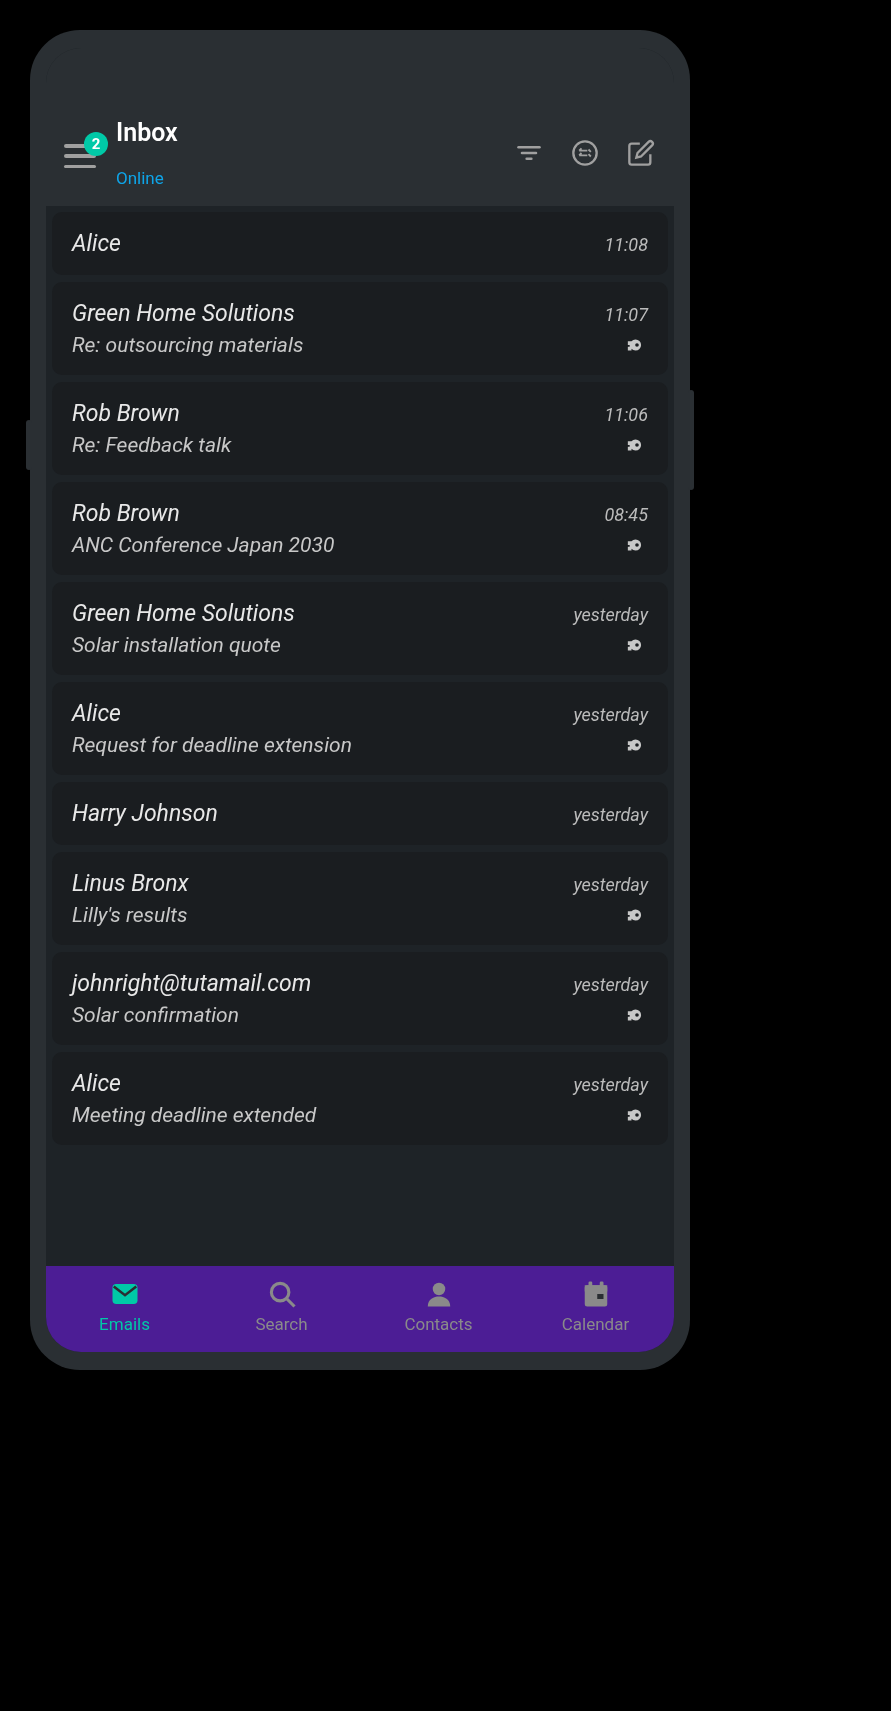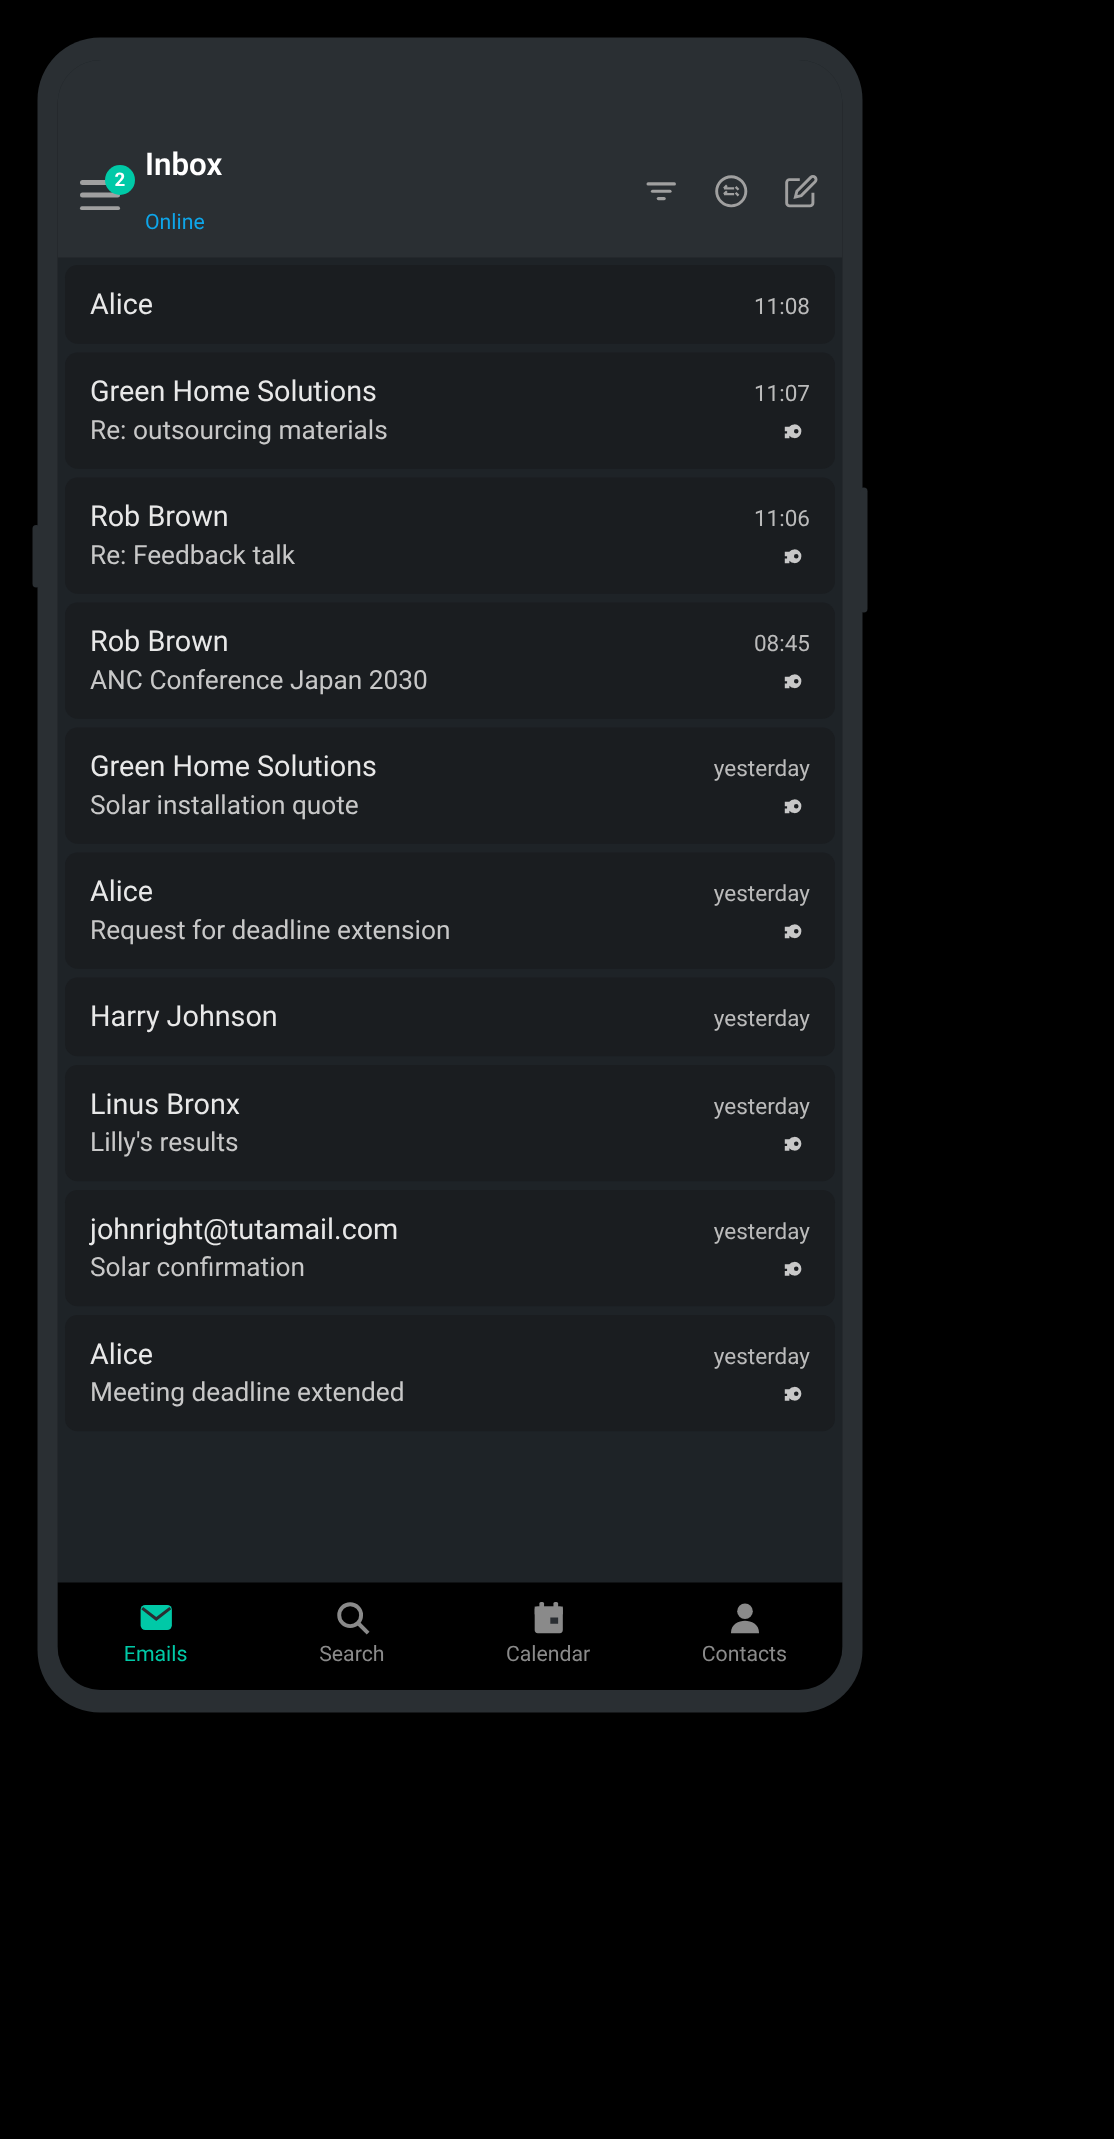--- a/index.html
+++ b/index.html
@@ -141,20 +141,21 @@
     }
 
     .email-item {
       background: #1a1d20;
       border-radius: 10px;
       padding: 18px 20px;
       display: flex;
       flex-direction: column;
       gap: 6px;
       cursor: pointer;
+      font-style: italic;
     }
 
     .email-row-top {
       display: flex;
       justify-content: space-between;
       align-items: baseline;
     }
 
     .email-sender {
       color: #e8e8e8;
@@ -187,21 +188,21 @@
       width: 22px;
       height: 22px;
     }
 
     .email-enc-icon svg {
       width: 100%;
       height: 100%;
     }
 
     .bottom-nav {
-      background: #000000;
+      background: #4c1d95;
       display: flex;
       justify-content: space-around;
       padding: 12px 0 18px 0;
       text-align: right;
     }
 
     .nav-item {
       display: flex;
       flex-direction: column;
       align-items: center;
@@ -424,34 +425,34 @@
           <svg viewBox="0 0 24 24" fill="none" stroke="#8a8a8a" stroke-width="2.5">
             <circle cx="10.5" cy="10.5" r="7"></circle>
             <line x1="16" y1="16" x2="22" y2="22"></line>
           </svg>
         </div>
         <div class="nav-label">Search</div>
       </div>
       <div class="nav-item">
         <div class="nav-icon">
           <svg viewBox="0 0 24 24" fill="#8a8a8a">
+            <circle cx="12" cy="8" r="5"></circle>
+            <path d="M3 22 C3 16 8 14 12 14 C16 14 21 16 21 22 Z"></path>
+          </svg>
+        </div>
+        <div class="nav-label">Contacts</div>
+      </div>
+      <div class="nav-item">
+        <div class="nav-icon">
+          <svg viewBox="0 0 24 24" fill="#8a8a8a">
             <rect x="3" y="5" width="18" height="17" rx="2"></rect>
             <rect x="3" y="5" width="18" height="5" fill="#8a8a8a"></rect>
             <rect x="6" y="2" width="3" height="5" rx="1"></rect>
             <rect x="15" y="2" width="3" height="5" rx="1"></rect>
             <rect x="13" y="12" width="5" height="4" fill="#2a2e32"></rect>
           </svg>
         </div>
         <div class="nav-label">Calendar</div>
       </div>
-      <div class="nav-item">
-        <div class="nav-icon">
-          <svg viewBox="0 0 24 24" fill="#8a8a8a">
-            <circle cx="12" cy="8" r="5"></circle>
-            <path d="M3 22 C3 16 8 14 12 14 C16 14 21 16 21 22 Z"></path>
-          </svg>
-        </div>
-        <div class="nav-label">Contacts</div>
-      </div>
     </div>
 
   </div>
 </div>
 
 </body></html>

